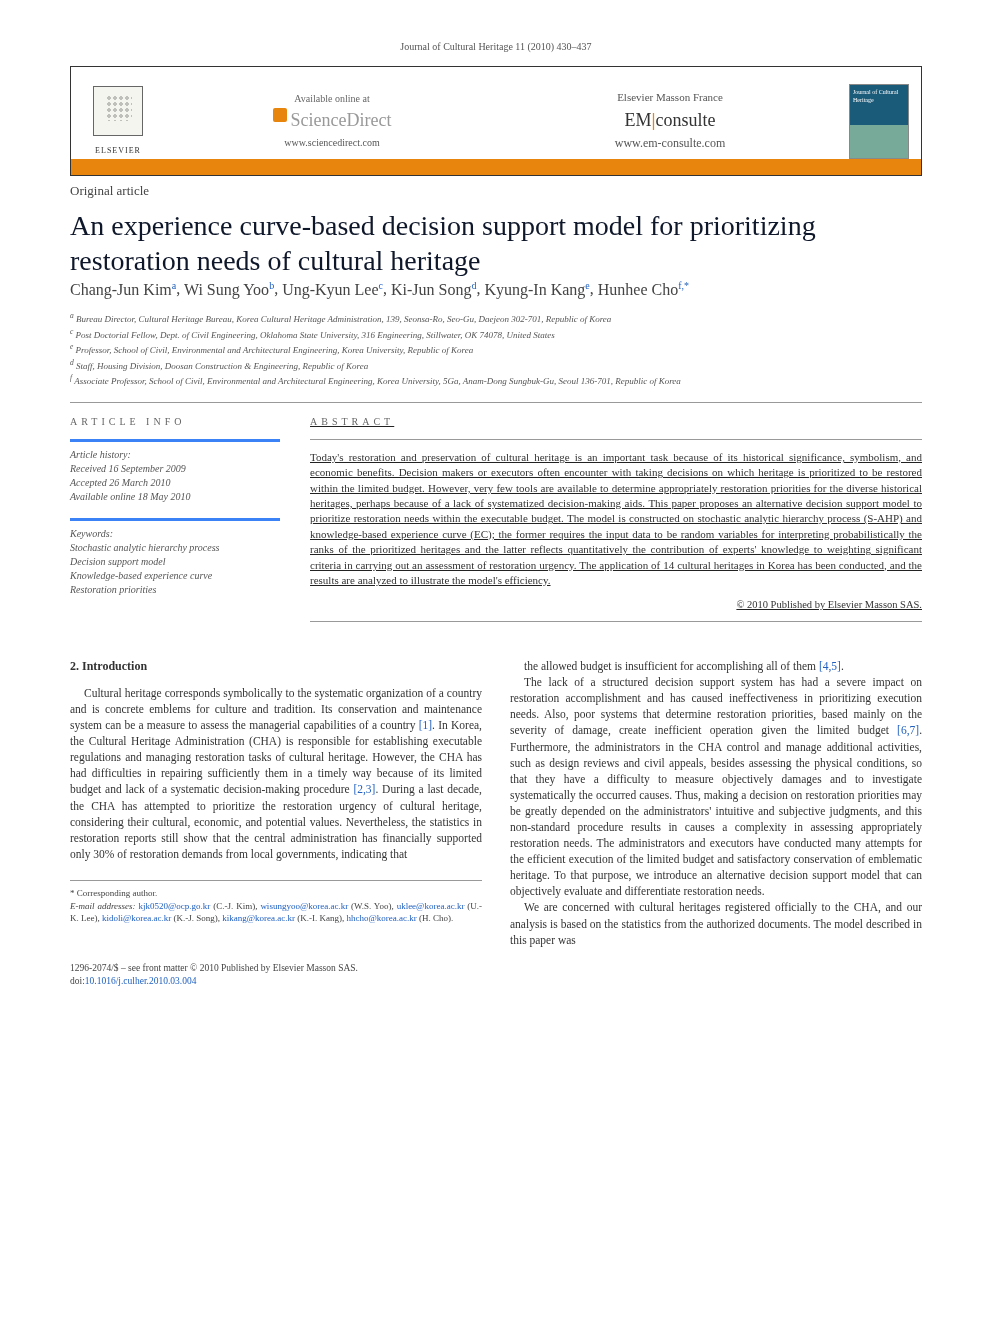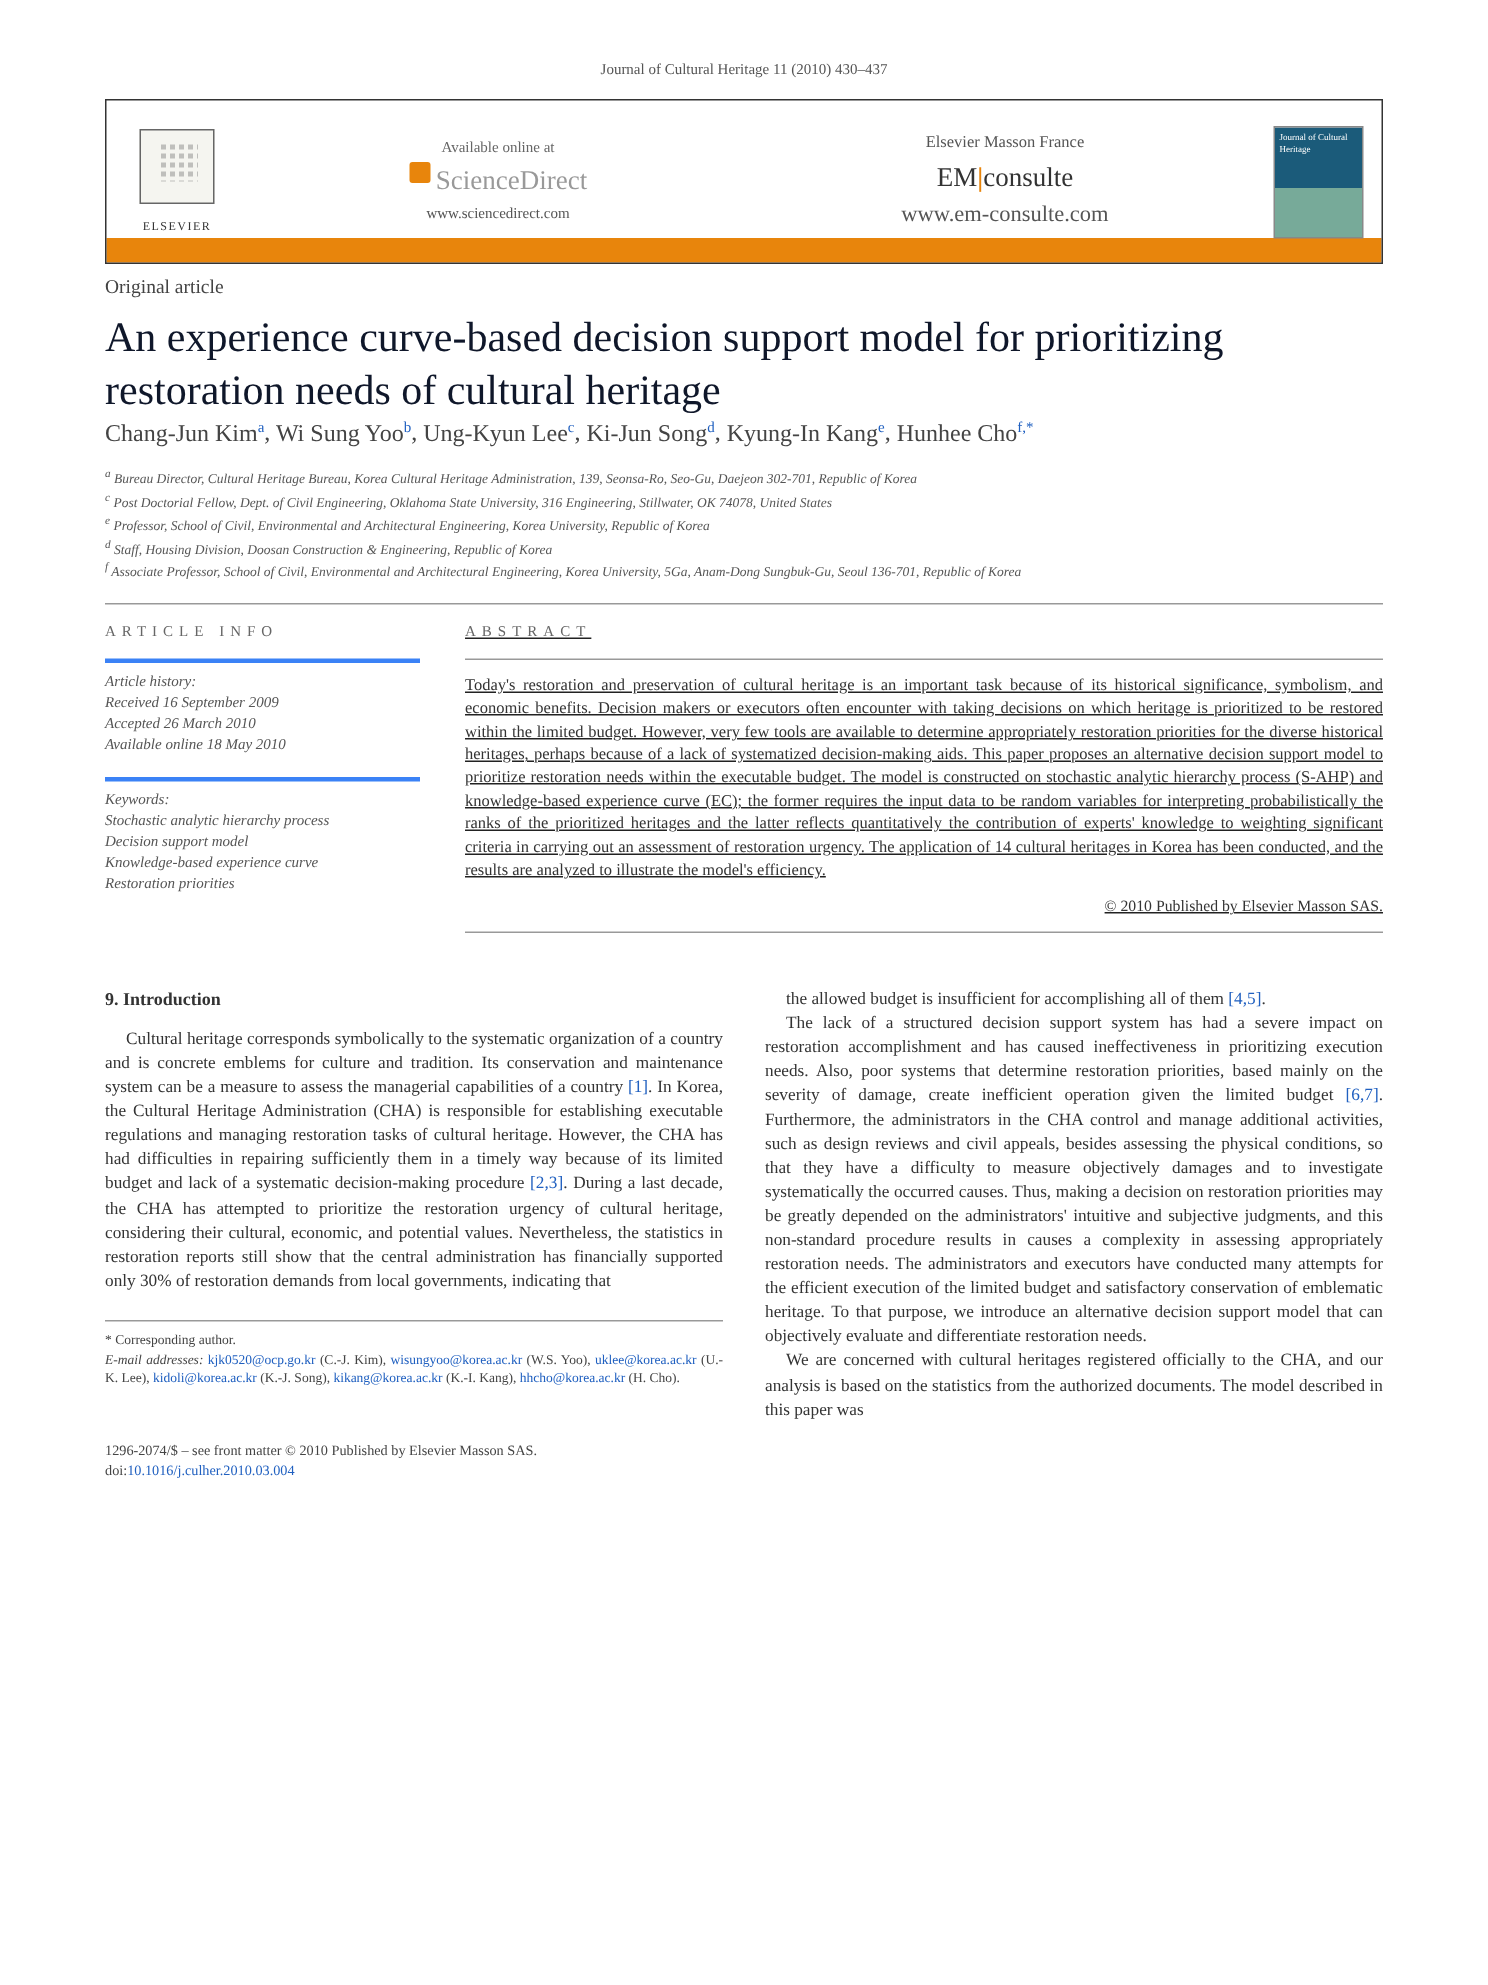--- a/index.html
+++ b/index.html
@@ -88,21 +88,21 @@
       background: #e8850c; border-radius: 2px;
     }
     .sd-url { font-size: 10px; color: #555; }
     .em-block {
       flex: 1;
       text-align: center;
     }
     .em-title { font-size: 11px; color: #555; }
     .em-logo { font-size: 18px; color: #333; margin: 2px 0; }
     .em-bar { color: #e8850c; font-weight: bold; }
-    .em-url { font-size: 15px; color: #555; }
+    .em-url { font-size: 12px; color: #555; }
     .cover-thumb {
       width: 60px; height: 75px;
       background: linear-gradient(to bottom, #1b5b7a 0%, #1b5b7a 55%, #7a9 55%, #7a9 100%);
       border: 1px solid #888;
       position: relative;
       font-size: 6px;
       color: #fff;
       padding: 3px;
     }
     .article-type {
@@ -276,21 +276,21 @@
     <div class="section-label">ABSTRACT</div>
     <hr class="hr" style="margin:0 0 10px 0;">
     <div class="abstract-text">Today's restoration and preservation of cultural heritage is an important task because of its historical significance, symbolism, and economic benefits. Decision makers or executors often encounter with taking decisions on which heritage is prioritized to be restored within the limited budget. However, very few tools are available to determine appropriately restoration priorities for the diverse historical heritages, perhaps because of a lack of systematized decision-making aids. This paper proposes an alternative decision support model to prioritize restoration needs within the executable budget. The model is constructed on stochastic analytic hierarchy process (S-AHP) and knowledge-based experience curve (EC); the former requires the input data to be random variables for interpreting probabilistically the ranks of the prioritized heritages and the latter reflects quantitatively the contribution of experts' knowledge to weighting significant criteria in carrying out an assessment of restoration urgency. The application of 14 cultural heritages in Korea has been conducted, and the results are analyzed to illustrate the model's efficiency.</div>
     <div class="copyright">© 2010 Published by Elsevier Masson SAS.</div>
     <hr class="hr" style="margin-top:8px;">
   </div>
 </div>
 
 <div class="body-columns">
   <div class="body-col">
-    <h2>9. Introduction</h2>
+    <h2>2. Introduction</h2>
     <p id="col1p1">Cultural heritage corresponds symbolically to the systematic organization of a country and is concrete emblems for culture and tradition. Its conservation and maintenance system can be a measure to assess the managerial capabilities of a country <span class="ref-link">[1]</span>. In Korea, the Cultural Heritage Administration (CHA) is responsible for establishing executable regulations and managing restoration tasks of cultural heritage. However, the CHA has had difficulties in repairing sufficiently them in a timely way because of its limited budget and lack of a systematic decision-making procedure <span class="ref-link">[2,3]</span>. During a last decade, the CHA has attempted to prioritize the restoration urgency of cultural heritage, considering their cultural, economic, and potential values. Nevertheless, the statistics in restoration reports still show that the central administration has financially supported only 30% of restoration demands from local governments, indicating that</p>
     <div class="footnotes" style="width:100%;">
       <div>* Corresponding author.</div>
       <div id="emails-container"><i>E-mail addresses:</i> <span class="email">kjk0520@ocp.go.kr</span> <span>(C.-J. Kim)</span>, <span class="email">wisungyoo@korea.ac.kr</span> <span>(W.S. Yoo)</span>, <span class="email">uklee@korea.ac.kr</span> <span>(U.-K. Lee)</span>, <span class="email">kidoli@korea.ac.kr</span> <span>(K.-J. Song)</span>, <span class="email">kikang@korea.ac.kr</span> <span>(K.-I. Kang)</span>, <span class="email">hhcho@korea.ac.kr</span> <span>(H. Cho)</span>.</div>
     </div>
   </div>
   <div class="body-col">
     <p id="col2p1">the allowed budget is insufficient for accomplishing all of them <span class="ref-link">[4,5]</span>.</p>
     <p id="col2p2">The lack of a structured decision support system has had a severe impact on restoration accomplishment and has caused ineffectiveness in prioritizing execution needs. Also, poor systems that determine restoration priorities, based mainly on the severity of damage, create inefficient operation given the limited budget <span class="ref-link">[6,7]</span>. Furthermore, the administrators in the CHA control and manage additional activities, such as design reviews and civil appeals, besides assessing the physical conditions, so that they have a difficulty to measure objectively damages and to investigate systematically the occurred causes. Thus, making a decision on restoration priorities may be greatly depended on the administrators' intuitive and subjective judgments, and this non-standard procedure results in causes a complexity in assessing appropriately restoration needs. The administrators and executors have conducted many attempts for the efficient execution of the limited budget and satisfactory conservation of emblematic heritage. To that purpose, we introduce an alternative decision support model that can objectively evaluate and differentiate restoration needs.</p>
     <p id="col2p3">We are concerned with cultural heritages registered officially to the CHA, and our analysis is based on the statistics from the authorized documents. The model described in this paper was</p>

